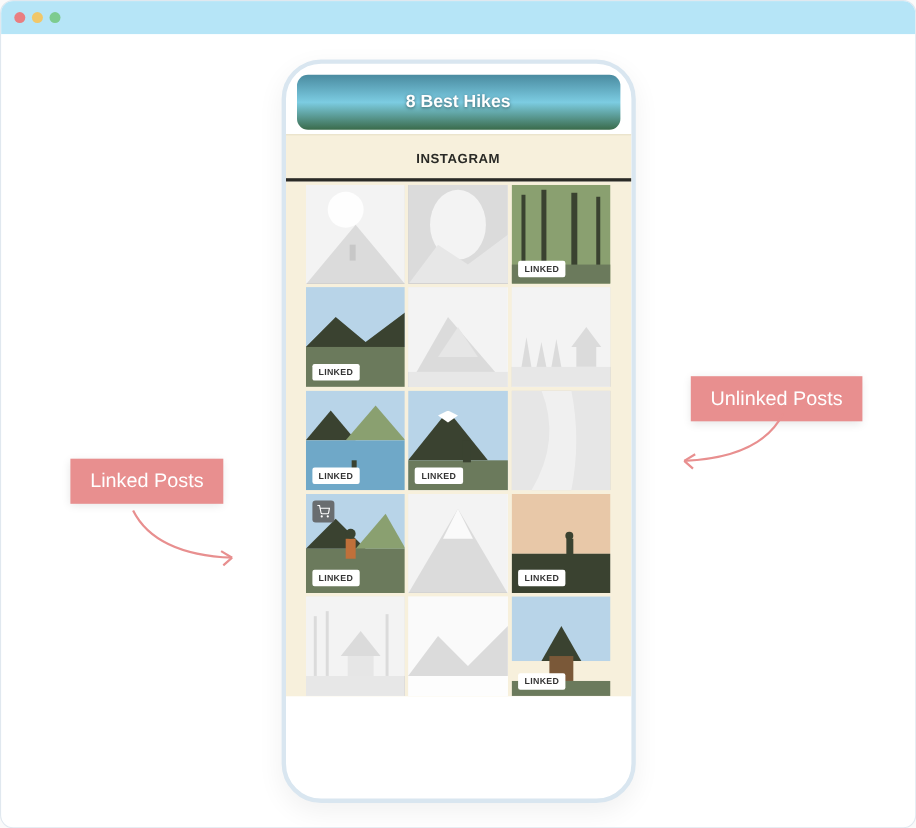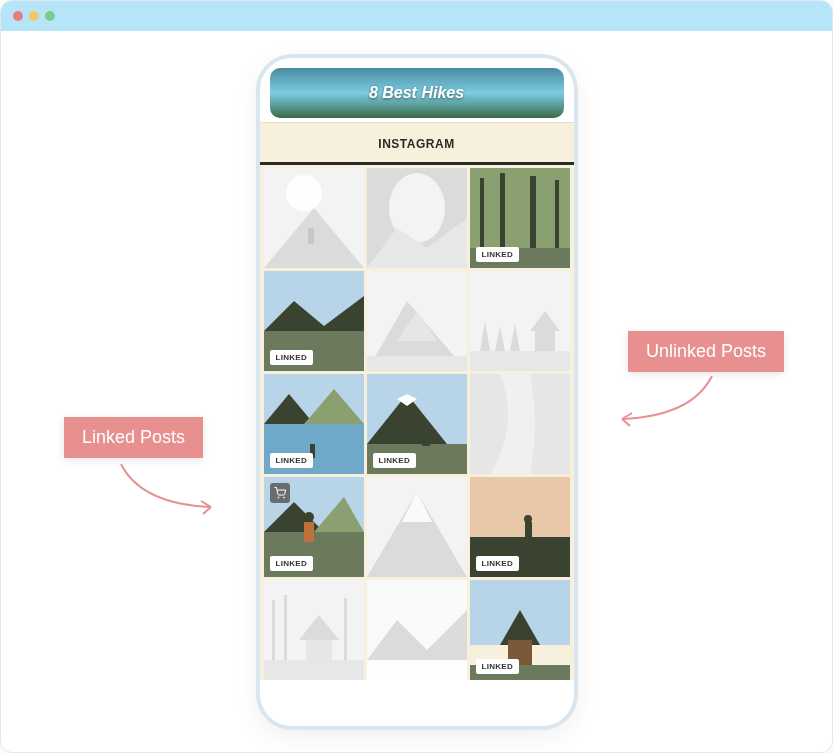--- a/index.html
+++ b/index.html
@@ -50,21 +50,20 @@
 
     .header-image {
       height: 50px;
       margin: 10px 10px 4px;
       border-radius: 10px;
       background: linear-gradient(to bottom, #4a8ba0 0%, #7ccce2 50%, #3a6b4a 100%);
       position: relative;
       display: flex;
       align-items: center;
       justify-content: center;
-      font-style: italic;
     }
     .header-title {
       color: #fff;
       font-weight: 700;
       font-size: 16px;
       text-shadow: 0 1px 3px rgba(0,0,0,0.5);
     }
 
     .tabs {
       display: flex;
@@ -102,21 +101,21 @@
       right: 0;
       height: 1px;
       background: #2a2a26;
     }
 
     .grid {
       display: grid;
       grid-template-columns: repeat(3, 1fr);
       gap: 3px;
       background: #f7f0dc;
-      padding: 3px 4px 0;
+      padding: 3px 18px 0;
     }
     .post {
       aspect-ratio: 1;
       position: relative;
       overflow: hidden;
       cursor: pointer;
     }
     .post svg { width: 100%; height: 100%; display: block; }
     .post .dim {
       position: absolute;
@@ -152,21 +151,21 @@
     .annotation {
       position: absolute;
       background: #e88f8f;
       color: #fff;
       padding: 10px 18px;
       font-size: 18px;
       font-weight: 500;
       box-shadow: 0 2px 8px rgba(0,0,0,0.1);
     }
     .ann-linked { left: 63px; top: 386px; }
-    .ann-unlinked { right: 48px; top: 300px; }
+    .ann-unlinked { right: 48px; top: 311px; }
 
     .arrow {
       position: absolute;
       pointer-events: none;
     }
     .arrow.left { left: 110px; top: 428px; width: 120px; height: 60px; }
     .arrow.right { right: 110px; top: 340px; width: 120px; height: 60px; transform: scaleX(-1); }
   </style>
 </head>
 <body>

